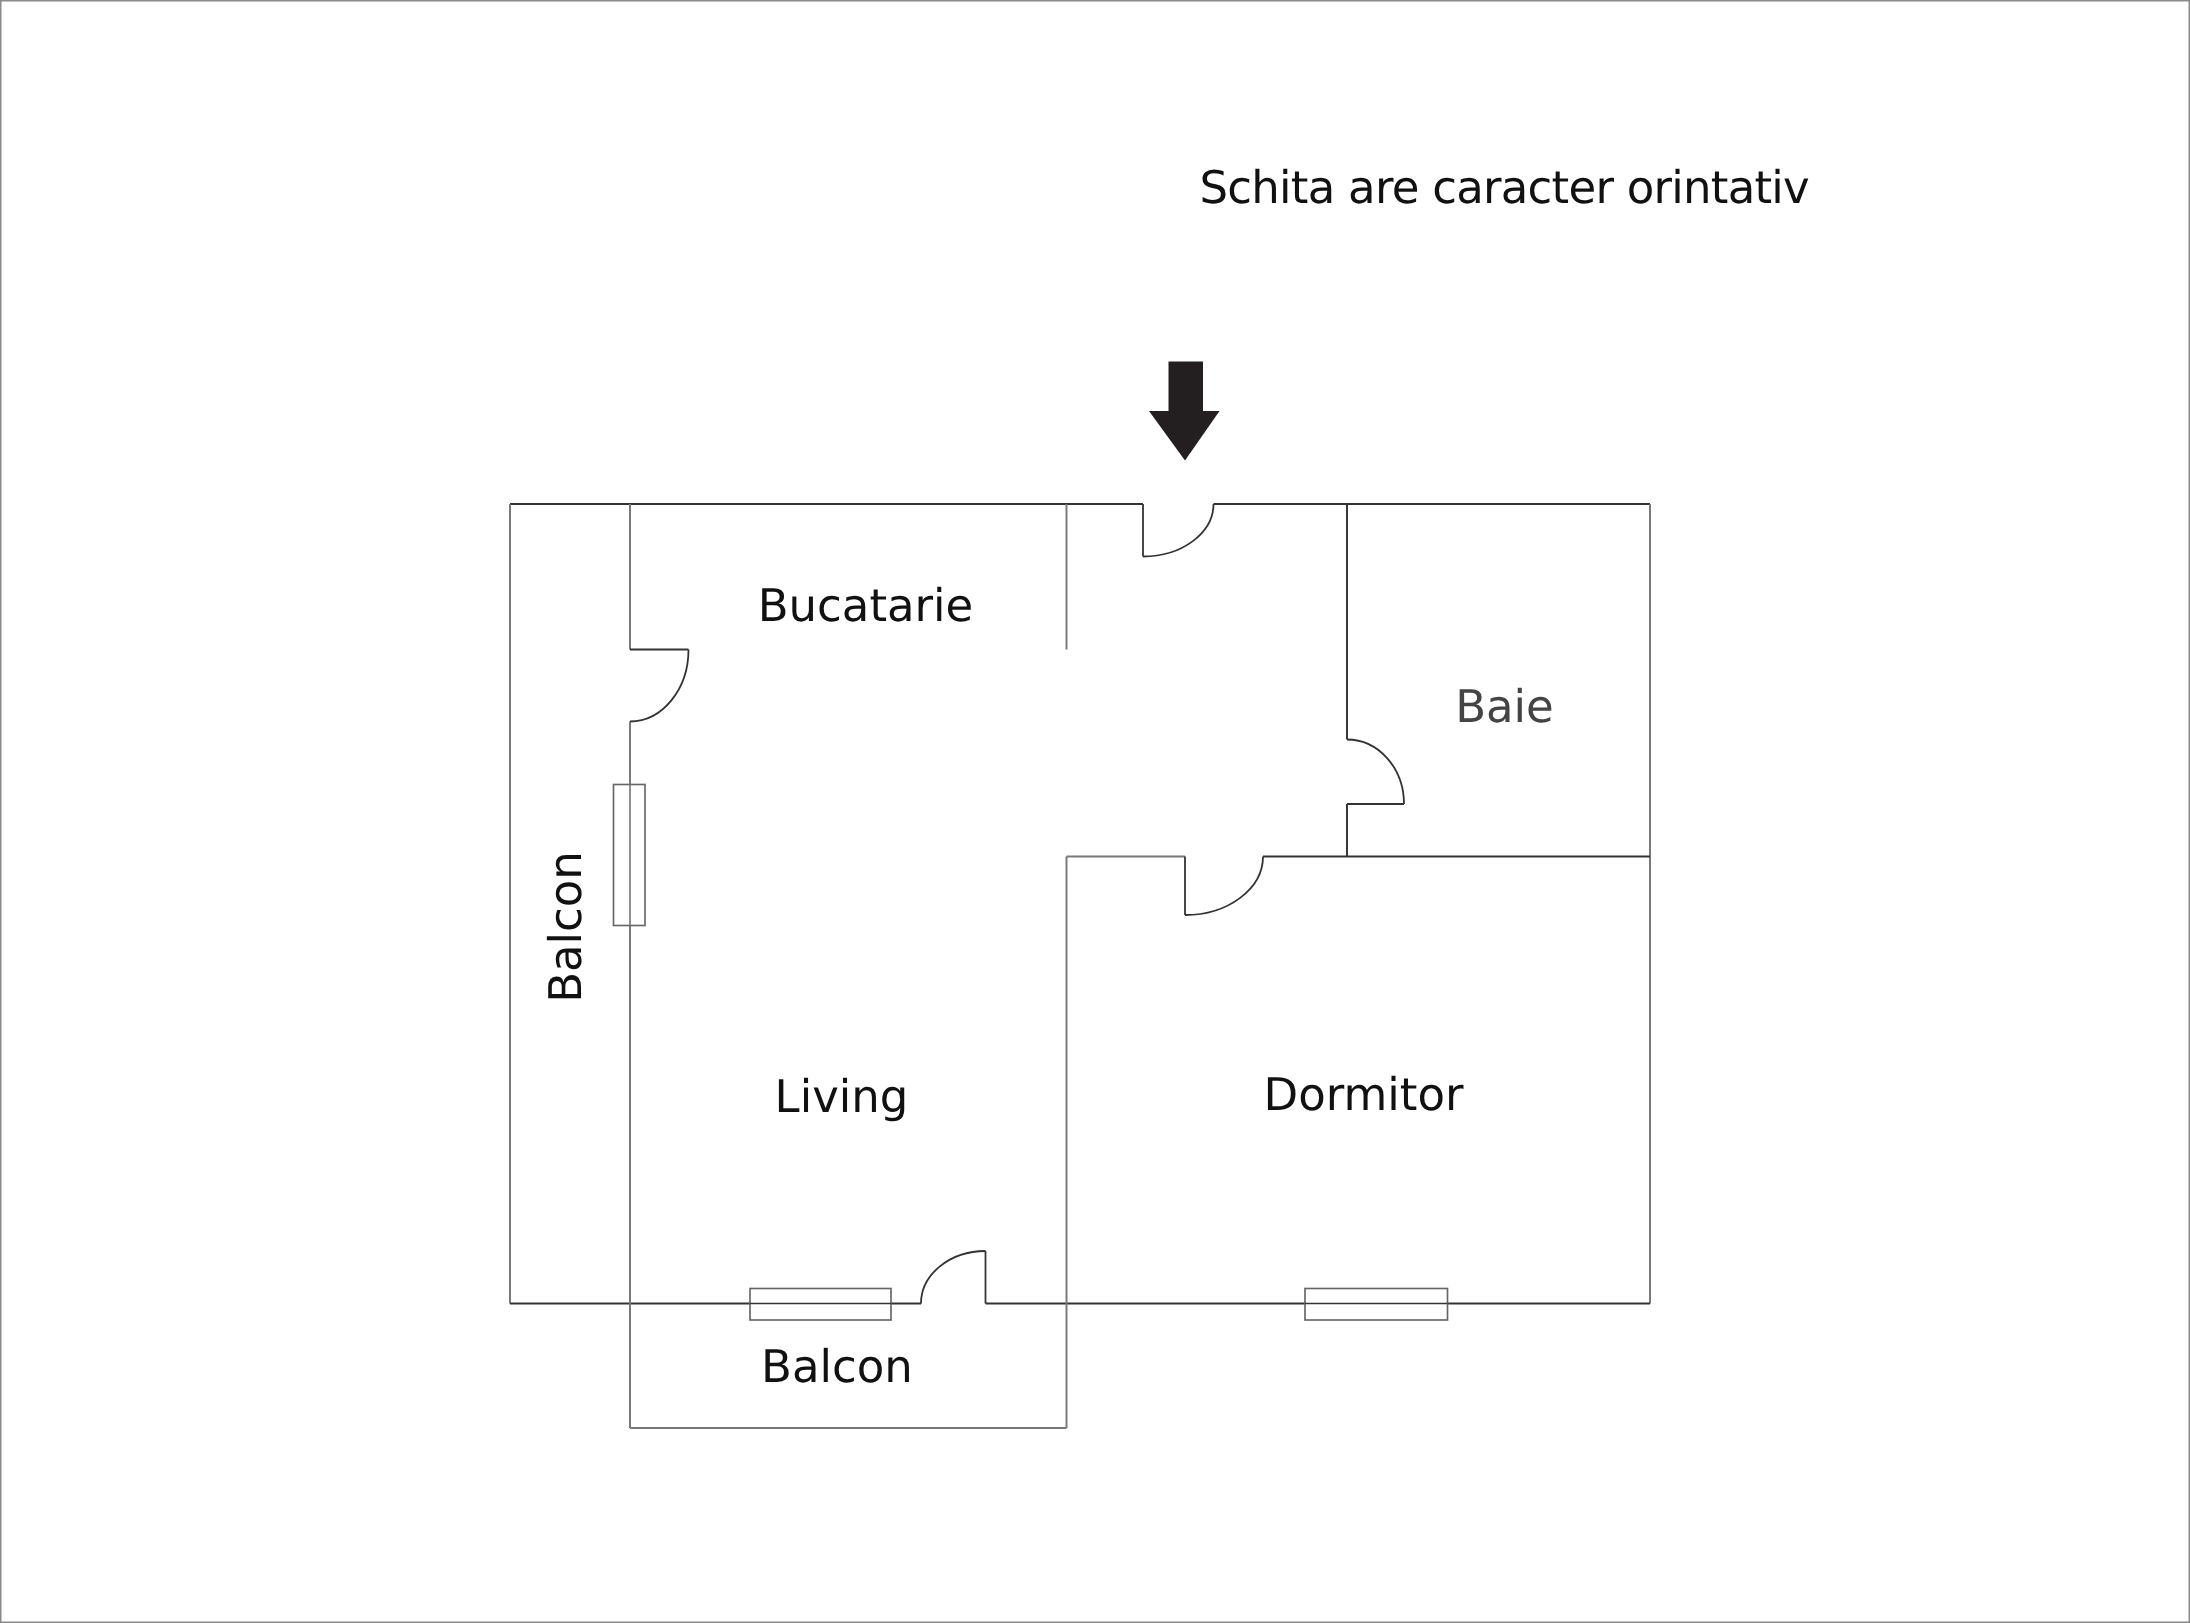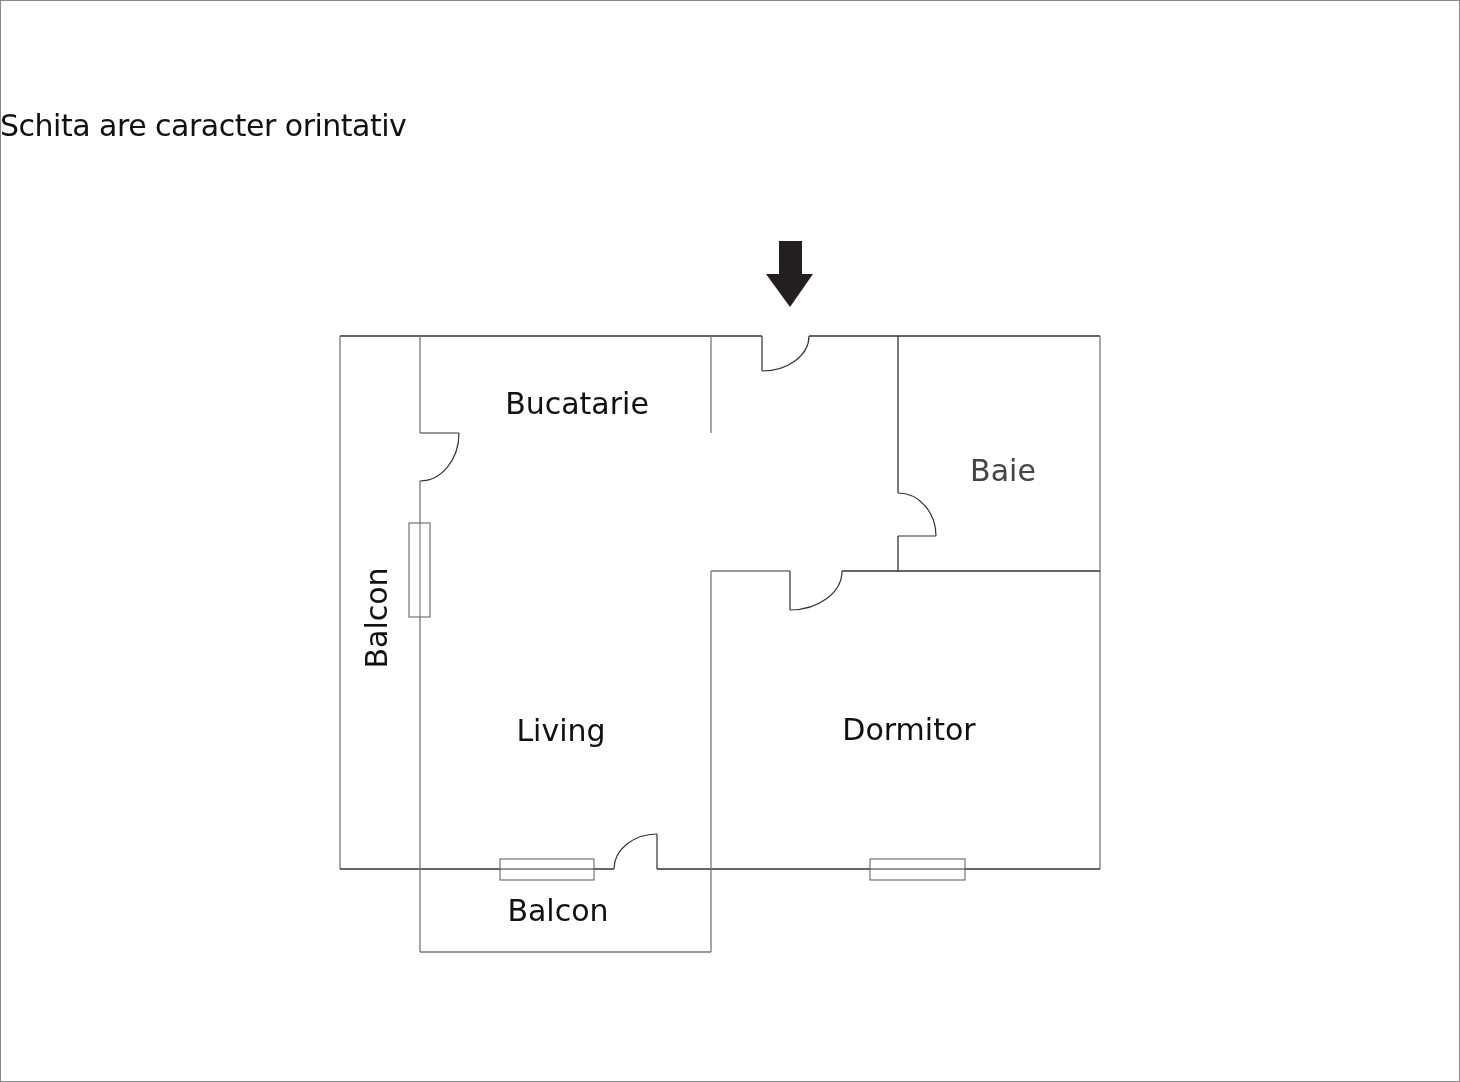--- a/index.html
+++ b/index.html
@@ -3,21 +3,21 @@
   <meta charset="utf-8">
   <style>
     html, body { margin: 0; padding: 0; background: #ffffff; }
     body { width: 1460px; height: 1082px; overflow: hidden; position: relative; }
     .frame {
       position: absolute; left: 0; top: 0; width: 1458px; height: 1080px;
       border: 1px solid #8a8a8a; background: #ffffff;
     }
     .title {
       position: absolute; left: 0; width: 1206px; top: 108px;
-      text-align: left; font-family: "DejaVu Sans", sans-serif;
+      text-align: right; font-family: "DejaVu Sans", sans-serif;
       font-size: 30px; color: #111; letter-spacing: -0.5px;
     }
     svg.plan { position: absolute; left: 0; top: 0; }
     .room-label {
       font-family: "DejaVu Sans", sans-serif; font-size: 30px; fill: #111;
     }
     .room-label.gray { fill: #444; }
   </style>
 </head>
 <body>

